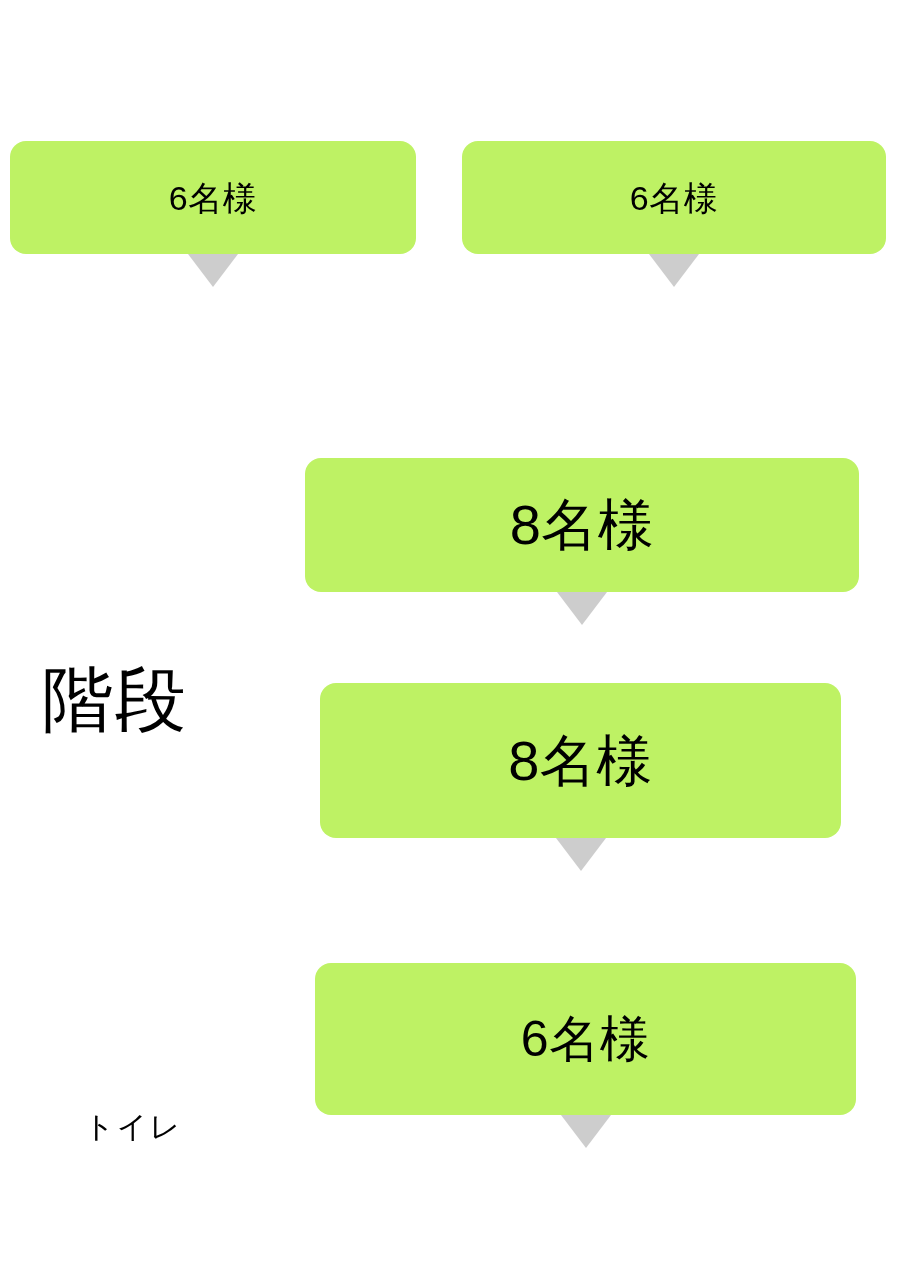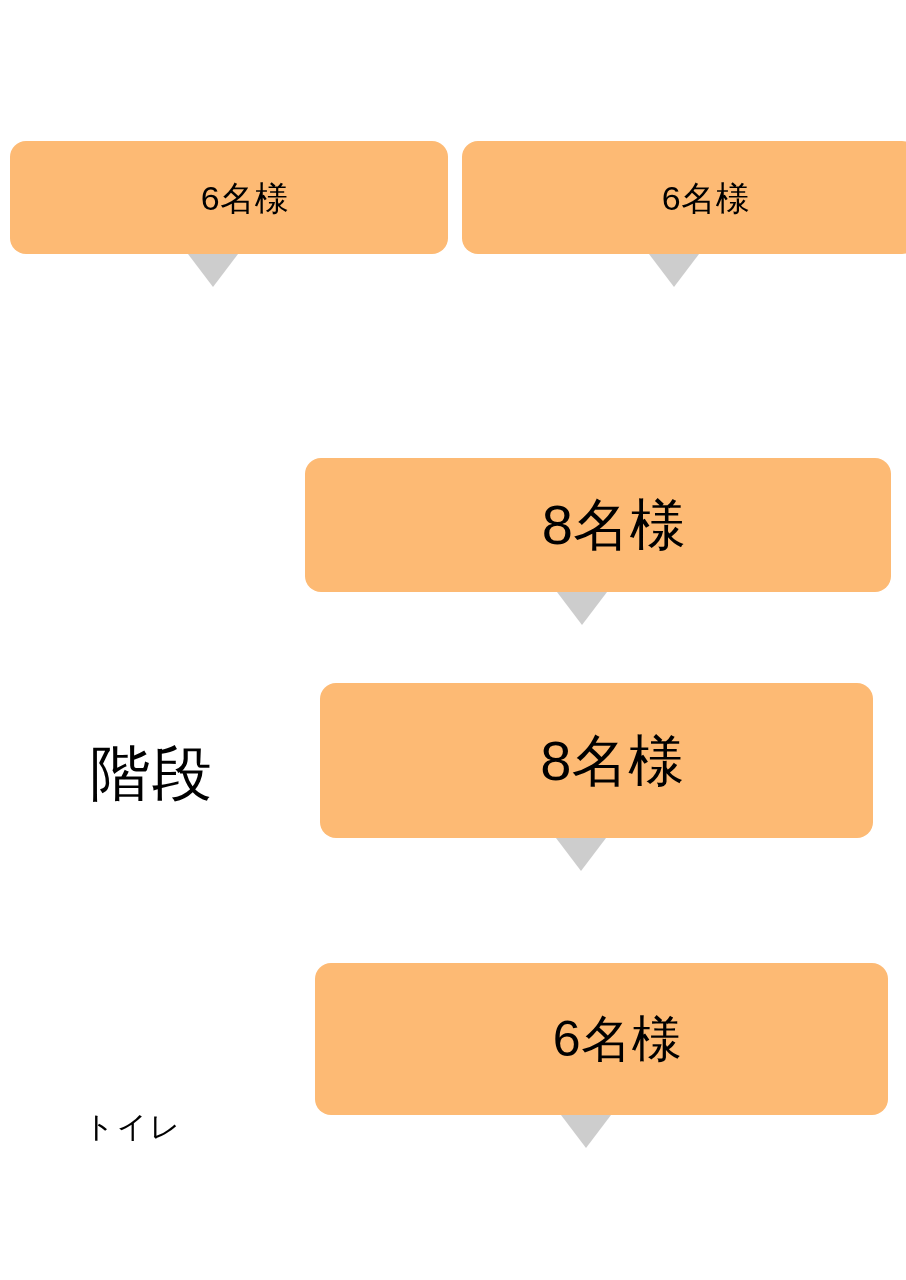--- a/index.html
+++ b/index.html
@@ -28,26 +28,25 @@
   .callout {
     position: absolute;
     box-sizing: border-box;
   }
   .callout .bubble {
     position: absolute;
     left: 0;
     top: 0;
     width: 100%;
     height: 100%;
-    background: #fdba74;
+    background: #bef264;
     border-radius: 16px;
     display: flex;
     align-items: center;
     justify-content: center;
-    padding-left: 32px;
   }
   .callout .bubble-label {
     color: #000000;
     line-height: 1;
     white-space: nowrap;
     letter-spacing: 0.5px;
   }
   .callout .tail {
     position: absolute;
     left: 50%;
@@ -73,21 +72,21 @@
   #callout-mid-lower  .bubble-label { font-size: 56px; }
   #callout-bottom     .bubble-label { font-size: 50px; }
 
   
   .room-label {
     position: absolute;
     color: #000000;
     line-height: 1;
     white-space: nowrap;
   }
-  #label-stairs { left: 42px; top: 744px; font-size: 60px; letter-spacing: 2px; margin-left: 48px; }
+  #label-stairs { left: 42px; top: 664px; font-size: 71px; letter-spacing: 2px; }
   #label-toilet { left: 84px; top: 1112px; font-size: 30px; letter-spacing: 2px; }
 </style>
 </head>
 <body>
 
 <div id="floorplan">
 
   <div class="callout" id="callout-top-left">
     <div class="bubble">
       <span class="bubble-label">6名様</span>

